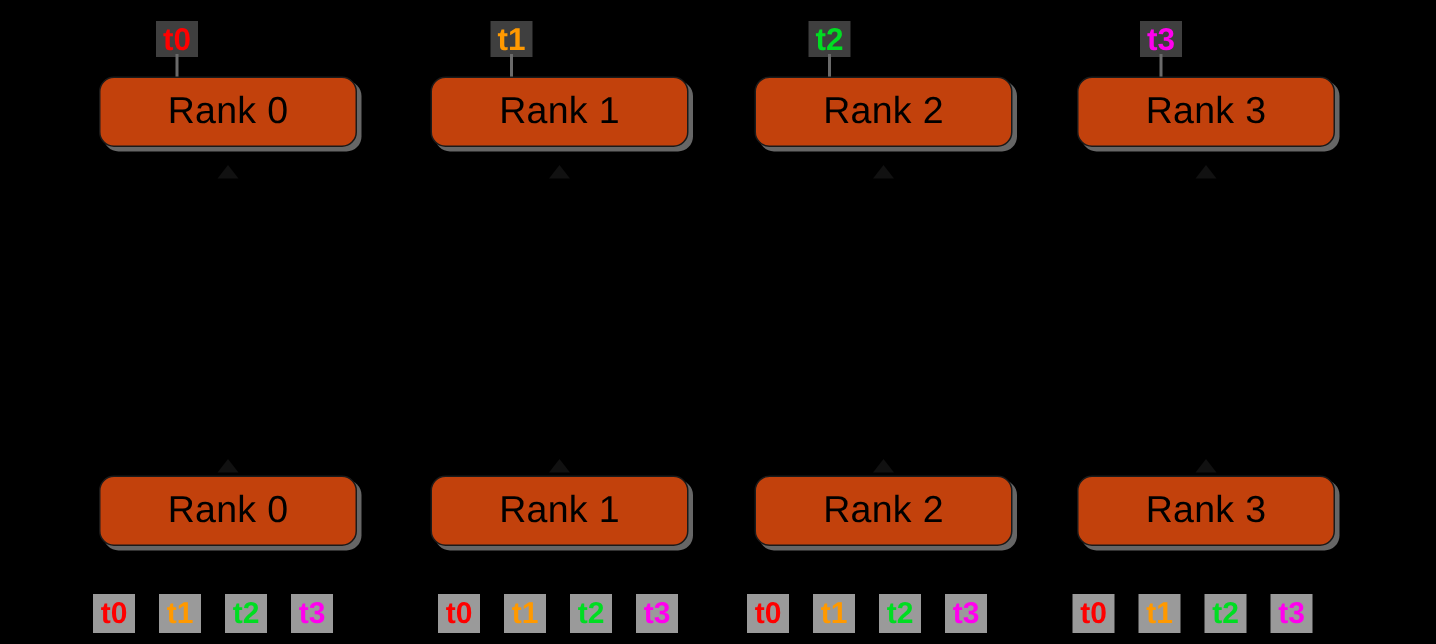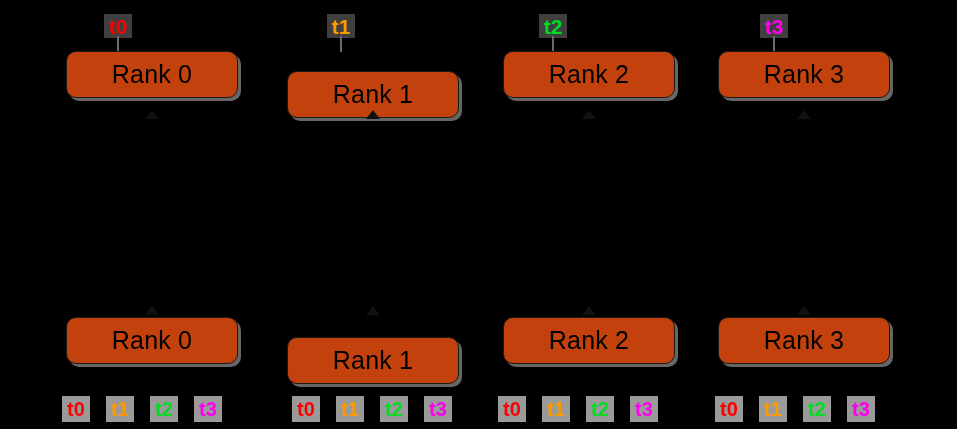--- a/index.html
+++ b/index.html
@@ -34,21 +34,21 @@
     font-size: 25px;
     color: #000000;
     letter-spacing: 0.2px;
     line-height: 1;
   }
 
   .row-top .rank-box { top: 51px; }
   .row-bottom .rank-box { top: 317px; }
 
   .col0 { left: 66px; }
-  .col1 { left: 287px; margin-top: 20px; }
+  .col1 { left: 287px; }
   .col2 { left: 503px; }
   .col3 { left: 718px; }
 
   
   .tstep-top {
     position: absolute;
     top: 14px;
     width: 28px;
     height: 24px;
     display: flex;

